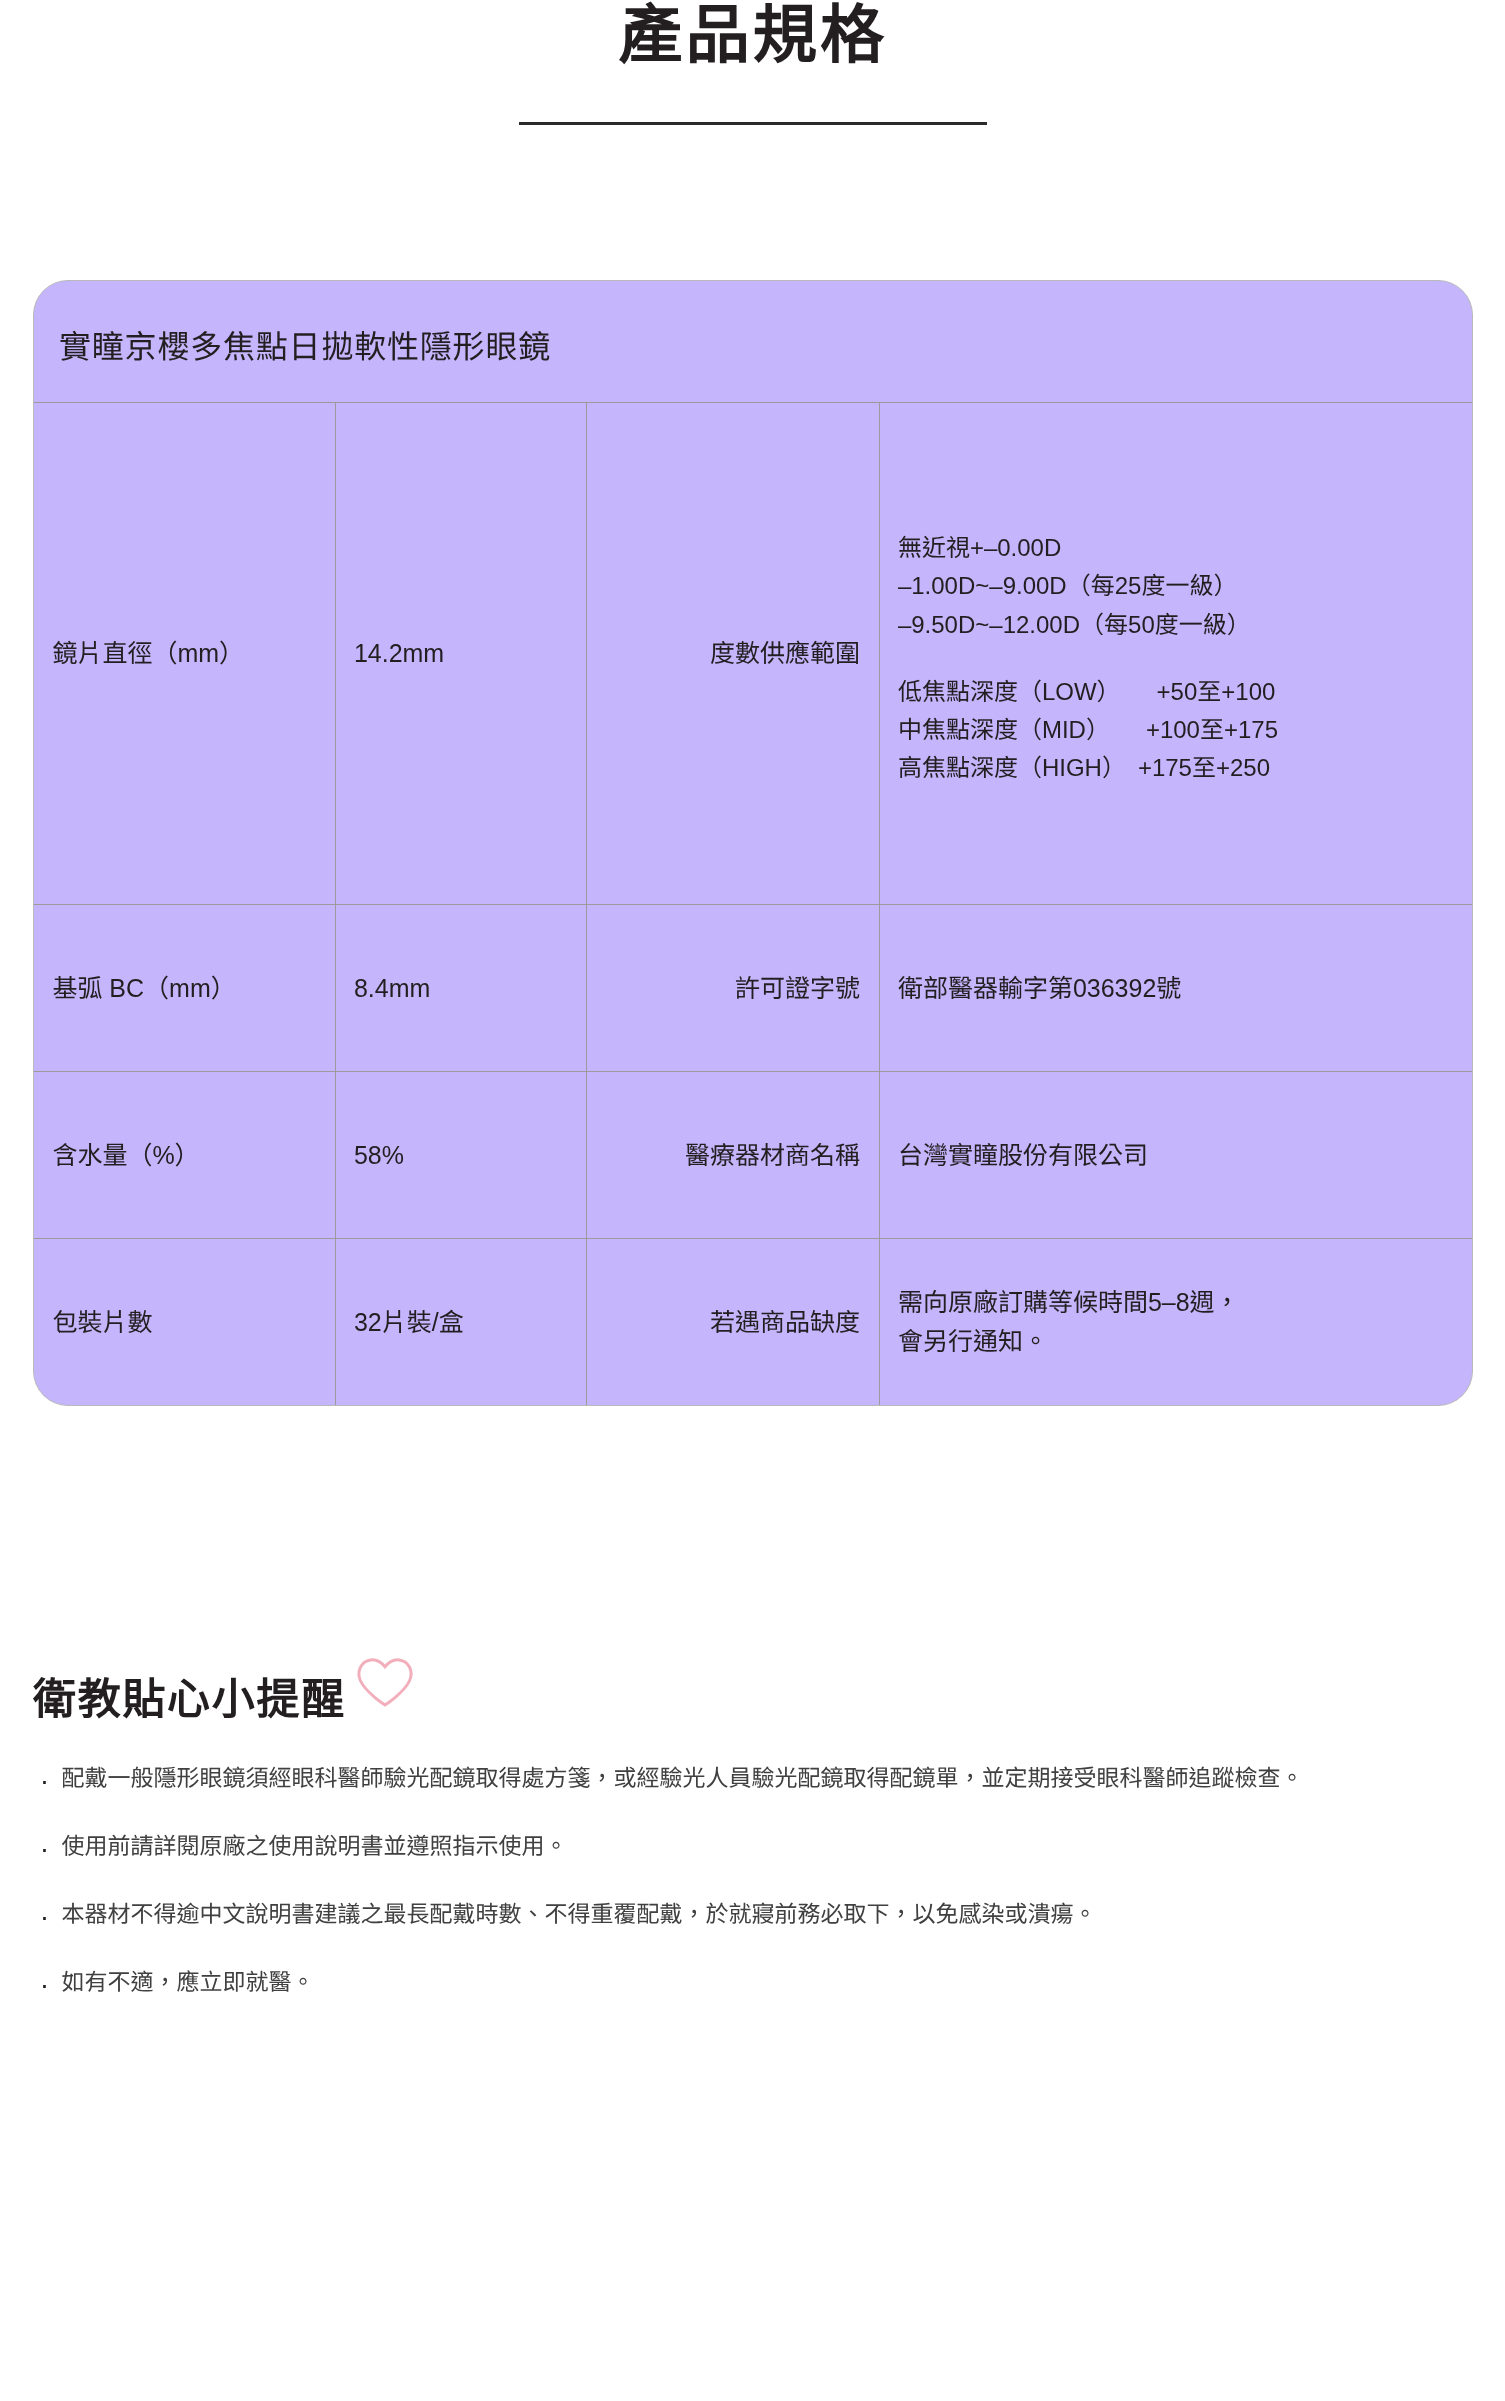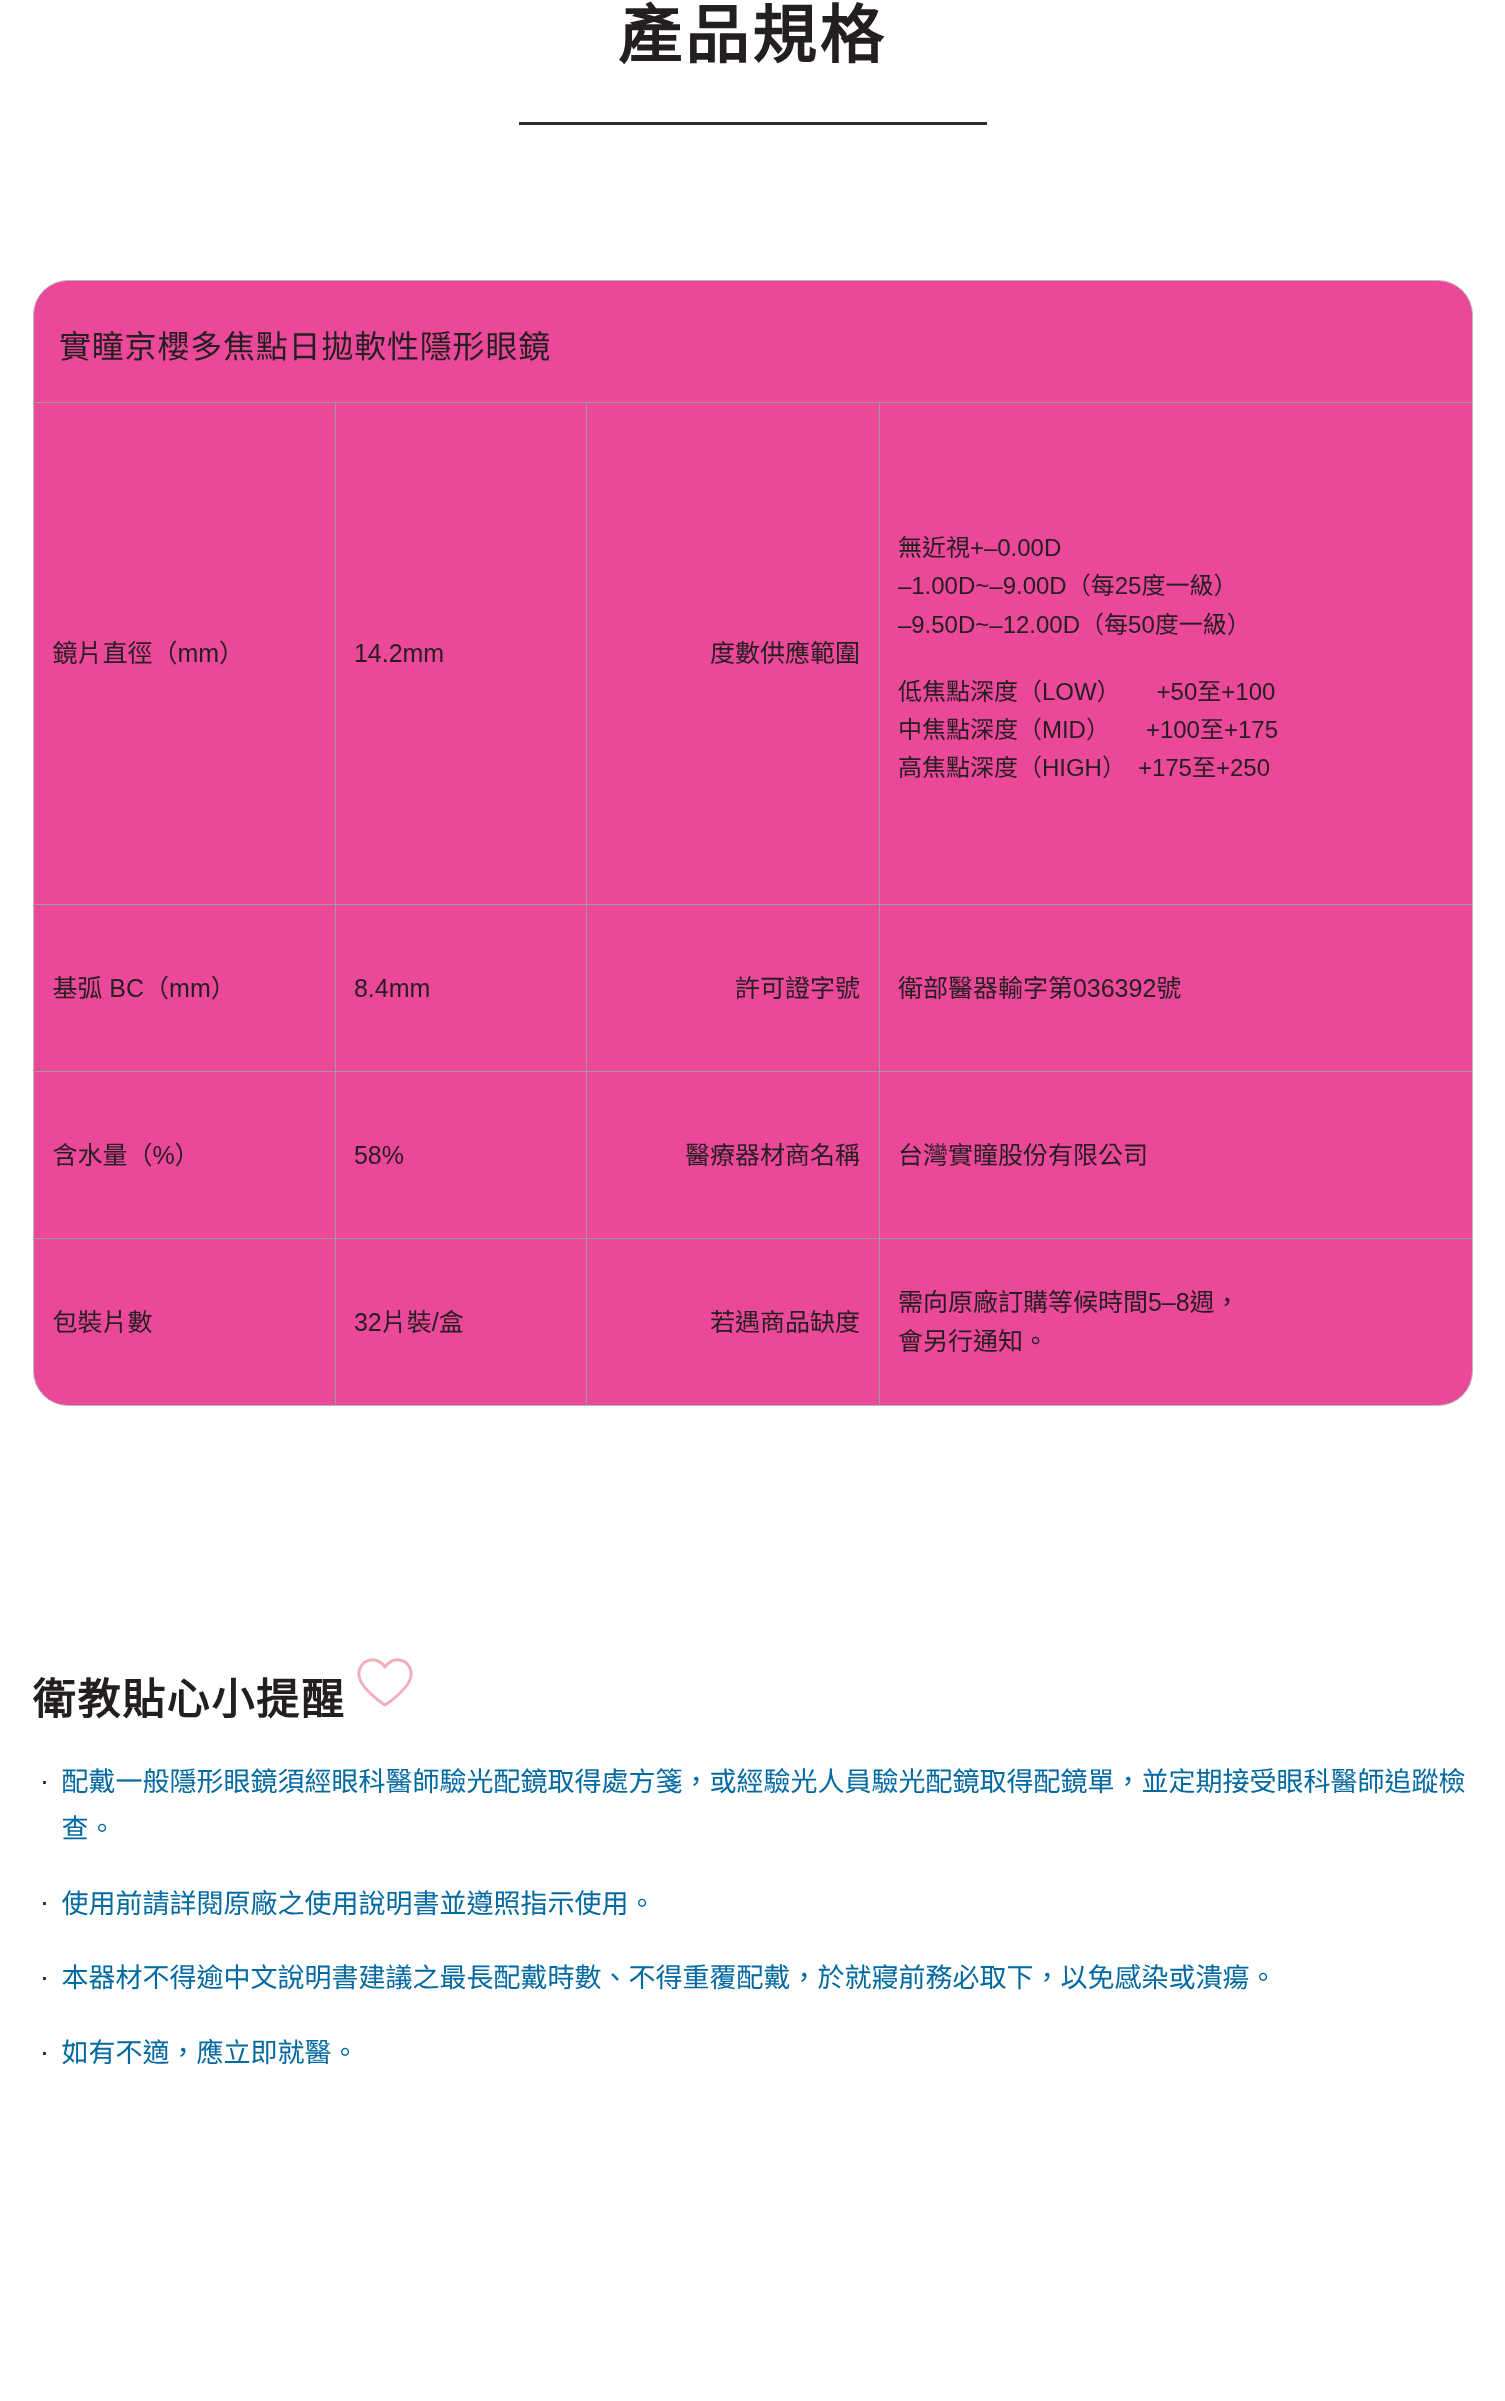--- a/index.html
+++ b/index.html
@@ -31,21 +31,21 @@
     background: #2b2b2b;
     margin: 52px auto 0 auto;
   }
 
   
   .spec-card {
     margin: 155px 33px 0 33px;
     border: 1.7px solid #b9b9b9;
     border-radius: 35px;
     overflow: hidden;
-    background: #ec4899;
+    background: #c4b5fd;
   }
   .spec-heading {
     font-size: 32px;
     padding: 40px 0 35px 25px;
     color: #231f20;
     letter-spacing: 0.8px;
   }
   table.spec-table {
     width: 100%;
     border-collapse: collapse;
@@ -91,23 +91,23 @@
     line-height: 1;
   }
   .heart-icon { margin-left: 3.3px; margin-bottom: 5px; }
 
   ul.tips-list {
     list-style: none;
     margin: 38px 0 0 0;
     padding: 0;
   }
   ul.tips-list li {
-    font-size: 27px;
+    font-size: 23px;
     line-height: 1.72;
-    color: #0369a1;
+    color: #404040;
     margin-bottom: 28.4px;
     padding-left: 28.4px;
     position: relative;
   }
   ul.tips-list li::before {
     content: "·";
     position: absolute;
     left: 6.7px;
     top: -3.3px;
     font-size: 28.4px;

